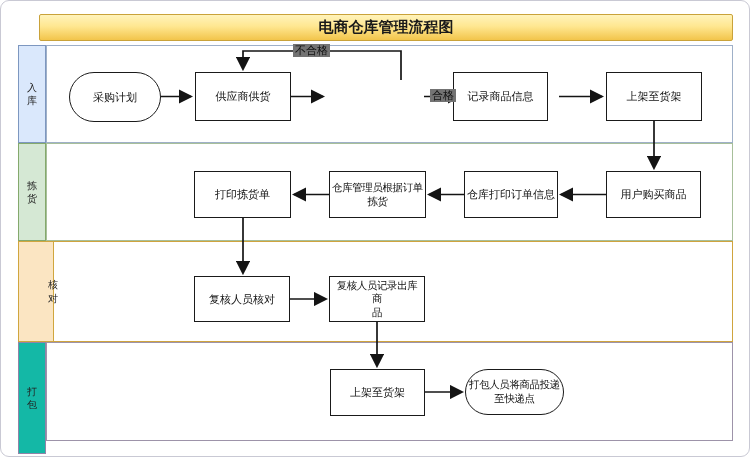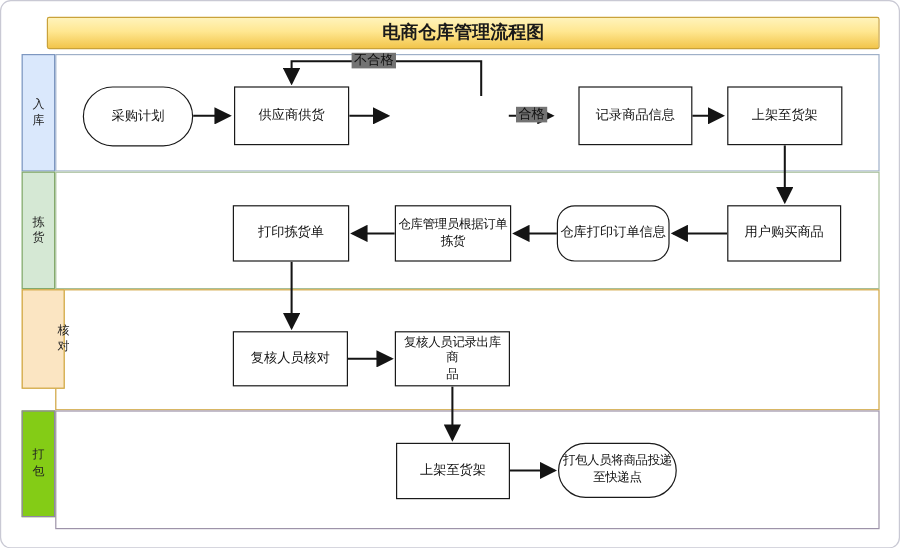--- a/index.html
+++ b/index.html
@@ -33,24 +33,24 @@
   <div class="title-bar">
     <span>电商仓库管理流程图</span>
   </div>
 
   <div class="lane-label" style="top:44px;height:98px;background:#dae8fc;border-color:#7d97c0;">
     <span>入库</span>
   </div>
   <div class="lane-label" style="top:142px;height:98px;background:#d5e8d4;border-color:#84a96c;">
     <span>拣货</span>
   </div>
-  <div class="lane-label" style="top:240px;height:83px;background:#fbe5c2;border-color:#d0a63e;padding-left:34px;">
+  <div class="lane-label" style="top:240px;height:101px;background:#fbe5c2;border-color:#d0a63e;padding-left:34px;">
     <span>核对</span>
   </div>
-  <div class="lane-label" style="top:341px;height:89px;background:#84cc16;border-color:#9184a8;">
+  <div class="lane-label" style="top:341px;height:112px;background:#14b8a6;border-color:#9184a8;">
     <span>打包</span>
   </div>
 
   <div class="lane-row" style="top:44px;height:98px;border-color:#9fb0c8;"></div>
   <div class="lane-row" style="top:142px;height:98px;border-color:#a7bf9a;"></div>
   <div class="lane-row" style="top:240px;height:101px;border-color:#cfa43e;"></div>
   <div class="lane-row" style="top:341px;height:99px;border-color:#9d93a9;"></div>
 
   <svg id="edges" width="748" height="455">
     <defs>
@@ -74,31 +74,31 @@
       <line x1="424" y1="391" x2="461" y2="391" marker-end="url(#arw)"></line>
     </g>
   </svg>
 
   <div class="node stadium" style="left:68px;top:71px;width:92px;height:50px;">
     <span class="nlabel">采购计划</span>
   </div>
   <div class="node" style="left:194px;top:71px;width:96px;height:49px;">
     <span class="nlabel">供应商供货</span>
   </div>
-  <div class="node" style="left:481px;top:71px;width:95px;height:49px;">
+  <div class="node" style="left:452px;top:71px;width:95px;height:49px;">
     <span class="nlabel">记录商品信息</span>
   </div>
   <div class="node" style="left:605px;top:71px;width:96px;height:49px;">
     <span class="nlabel">上架至货架</span>
   </div>
 
   <div class="node" style="left:605px;top:170px;width:95px;height:47px;">
     <span class="nlabel">用户购买商品</span>
   </div>
-  <div class="node" style="left:463px;top:170px;width:94px;height:47px;border-radius:15px;">
+  <div class="node" style="left:463px;top:170px;width:94px;height:47px;">
     <span class="nlabel">仓库打印订单信息</span>
   </div>
   <div class="node" style="left:328px;top:170px;width:97px;height:47px;">
     <span class="nlabel tight">仓库管理员根据订单
 拣货</span>
   </div>
   <div class="node" style="left:193px;top:170px;width:97px;height:47px;">
     <span class="nlabel">打印拣货单</span>
   </div>
 

